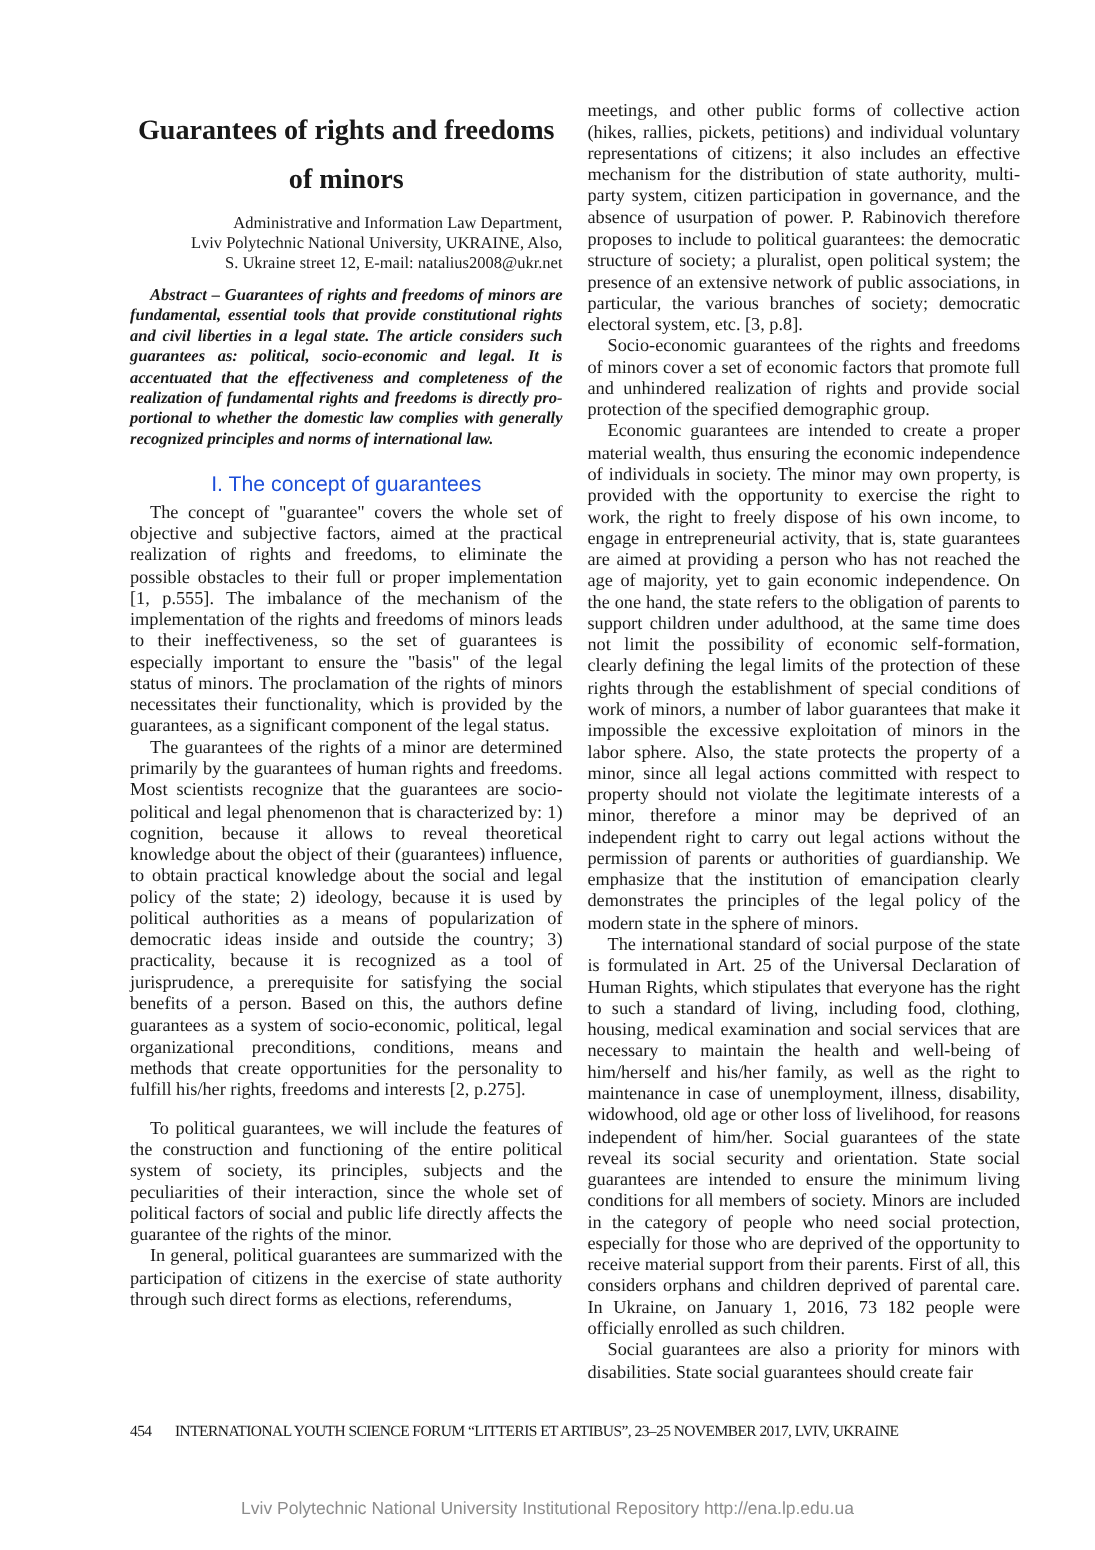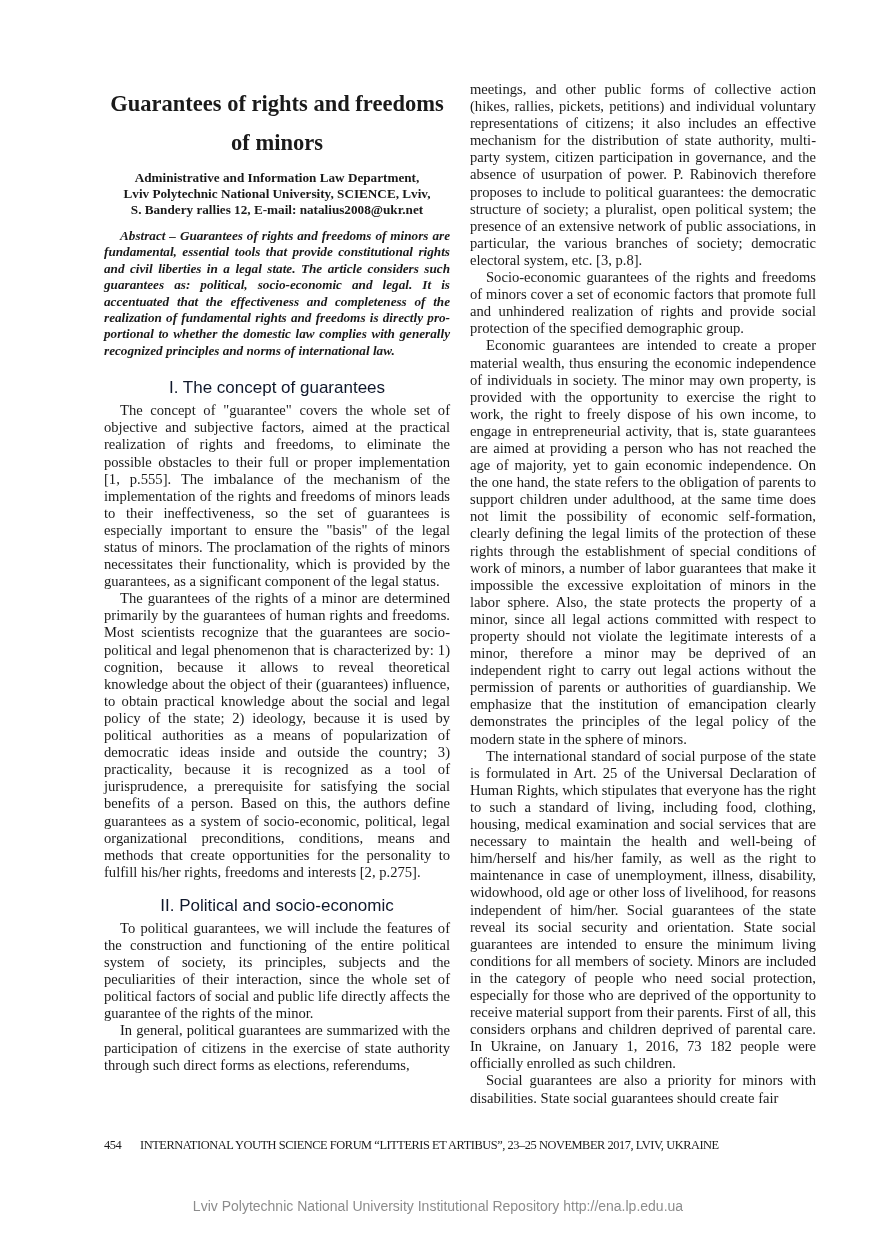--- a/index.html
+++ b/index.html
@@ -13,26 +13,26 @@
       font-size: 14.6px; line-height: 17.1px;
       text-align: justify; hyphens: manual;
     }
     .col-left { left: 104px; }
     .col-right { left: 470px; top: 81px; }
     .title {
       text-align: center; font-weight: bold; font-size: 22.5px; line-height: 39px;
       margin: 4px 0 8px 0;
     }
     .author { text-align: center; font-size: 17px; line-height: 20px; margin: 0 0 8px 0; }
-    .affil { text-align: center; font-size: 13.2px; line-height: 16px; margin: 0 0 10px 0; font-weight: bold; }
+    .affil { text-align: right; font-size: 13.2px; line-height: 16px; margin: 0 0 10px 0; }
     .abstract { font-weight: bold; font-style: italic; font-size: 13.2px; line-height: 16.4px; text-indent: 16px; margin: 0; }
     .keywords { font-size: 13.2px; line-height: 16px; text-indent: 16px; margin: 0; text-align: left; }
     .section-heading {
       font-family: "Liberation Sans", "DejaVu Sans", sans-serif;
-      font-size: 17px; line-height: 21px; text-align: center; margin: 18px 0 4px 0; color: #0f172a;
+      font-size: 17px; line-height: 21px; text-align: center; margin: 18px 0 4px 0; color: #1d4ed8;
     }
     .section-heading.two { margin-top: 14px; }
     p.body { margin: 0; text-indent: 16px; }
     .footer {
       position: absolute; top: 1138px; left: 104px; width: 720px;
       font-family: "Liberation Serif", "DejaVu Serif", serif;
       font-size: 12.4px; letter-spacing: -0.45px; white-space: nowrap;
     }
     .footer .page-num { display: inline-block; width: 36px; }
     .repo {
@@ -41,31 +41,30 @@
       font-size: 14px; color: #8c8c8c;
     }
   </style>
 </head>
 <body>
 
 <div class="col col-left">
   <div class="title">Guarantees of rights and freedoms of minors</div>
   <div class="affil">
     <div>Administrative and Information Law Department,</div>
-    <div>Lviv Polytechnic National University, SCIENCE, Lviv,</div>
-    <div>S. Bandery rallies 12, E-mail: natalius2008@ukr.net</div>
+    <div>Lviv Polytechnic National University, UKRAINE, Also,</div>
+    <div>S. Ukraine street 12, E-mail: natalius2008@ukr.net</div>
   </div>
   <p class="abstract">Abstract – Guarantees of rights and freedoms of minors are fundamental, essential tools that provide constitutional rights and civil liberties in a legal state. The article considers such guarantees as: political, socio-economic and legal. It is accentuated that the effectiveness and completeness of the realization of fundamental rights and freedoms is directly pro-portional to whether the domestic law complies with generally recognized principles and norms of international law.</p>
 
   <div class="section-heading">I. The concept of guarantees</div>
   <p class="body">The concept of "guarantee" covers the whole set of objective and subjective factors, aimed at the practical realization of rights and freedoms, to eliminate the possible obstacles to their full or proper implementation [1, p.555]. The imbalance of the mechanism of the implementation of the rights and freedoms of minors leads to their ineffectiveness, so the set of guarantees is especially important to ensure the "basis" of the legal status of minors. The proclamation of the rights of minors necessitates their functionality, which is provided by the guarantees, as a significant component of the legal status.</p>
   <p class="body">The guarantees of the rights of a minor are determined primarily by the guarantees of human rights and freedoms. Most scientists recognize that the guarantees are socio-political and legal phenomenon that is characterized by: 1) cognition, because it allows to reveal theoretical knowledge about the object of their (guarantees) influence, to obtain practical knowledge about the social and legal policy of the state; 2) ideology, because it is used by political authorities as a means of popularization of democratic ideas inside and outside the country; 3) practicality, because it is recognized as a tool of jurisprudence, a prerequisite for satisfying the social benefits of a person. Based on this, the authors define guarantees as a system of socio-economic, political, legal organizational preconditions, conditions, means and methods that create opportunities for the personality to fulfill his/her rights, freedoms and interests [2, p.275].</p>
 
   <div class="section-heading two">
-    <div>II. Political and socio-economic</div>
   </div>
   <p class="body">To political guarantees, we will include the features of the construction and functioning of the entire political system of society, its principles, subjects and the peculiarities of their interaction, since the whole set of political factors of social and public life directly affects the guarantee of the rights of the minor.</p>
   <p class="body">In general, political guarantees are summarized with the participation of citizens in the exercise of state authority through such direct forms as elections, referendums,</p>
 </div>
 
 <div class="col col-right">
   <p class="body" style="text-indent:0">meetings, and other public forms of collective action (hikes, rallies, pickets, petitions) and individual voluntary representations of citizens; it also includes an effective mechanism for the distribution of state authority, multi-party system, citizen participation in governance, and the absence of usurpation of power. P. Rabinovich therefore proposes to include to political guarantees: the democratic structure of society; a pluralist, open political system; the presence of an extensive network of public associations, in particular, the various branches of society; democratic electoral system, etc. [3, p.8].</p>
   <p class="body">Socio-economic guarantees of the rights and freedoms of minors cover a set of economic factors that promote full and unhindered realization of rights and provide social protection of the specified demographic group.</p>
   <p class="body">Economic guarantees are intended to create a proper material wealth, thus ensuring the economic independence of individuals in society. The minor may own property, is provided with the opportunity to exercise the right to work, the right to freely dispose of his own income, to engage in entrepreneurial activity, that is, state guarantees are aimed at providing a person who has not reached the age of majority, yet to gain economic independence. On the one hand, the state refers to the obligation of parents to support children under adulthood, at the same time does not limit the possibility of economic self-formation, clearly defining the legal limits of the protection of these rights through the establishment of special conditions of work of minors, a number of labor guarantees that make it impossible the excessive exploitation of minors in the labor sphere. Also, the state protects the property of a minor, since all legal actions committed with respect to property should not violate the legitimate interests of a minor, therefore a minor may be deprived of an independent right to carry out legal actions without the permission of parents or authorities of guardianship. We emphasize that the institution of emancipation clearly demonstrates the principles of the legal policy of the modern state in the sphere of minors.</p>
   <p class="body">The international standard of social purpose of the state is formulated in Art. 25 of the Universal Declaration of Human Rights, which stipulates that everyone has the right to such a standard of living, including food, clothing, housing, medical examination and social services that are necessary to maintain the health and well-being of him/herself and his/her family, as well as the right to maintenance in case of unemployment, illness, disability, widowhood, old age or other loss of livelihood, for reasons independent of him/her. Social guarantees of the state reveal its social security and orientation. State social guarantees are intended to ensure the minimum living conditions for all members of society. Minors are included in the category of people who need social protection, especially for those who are deprived of the opportunity to receive material support from their parents. First of all, this considers orphans and children deprived of parental care. In Ukraine, on January 1, 2016, 73 182 people were officially enrolled as such children.</p>

